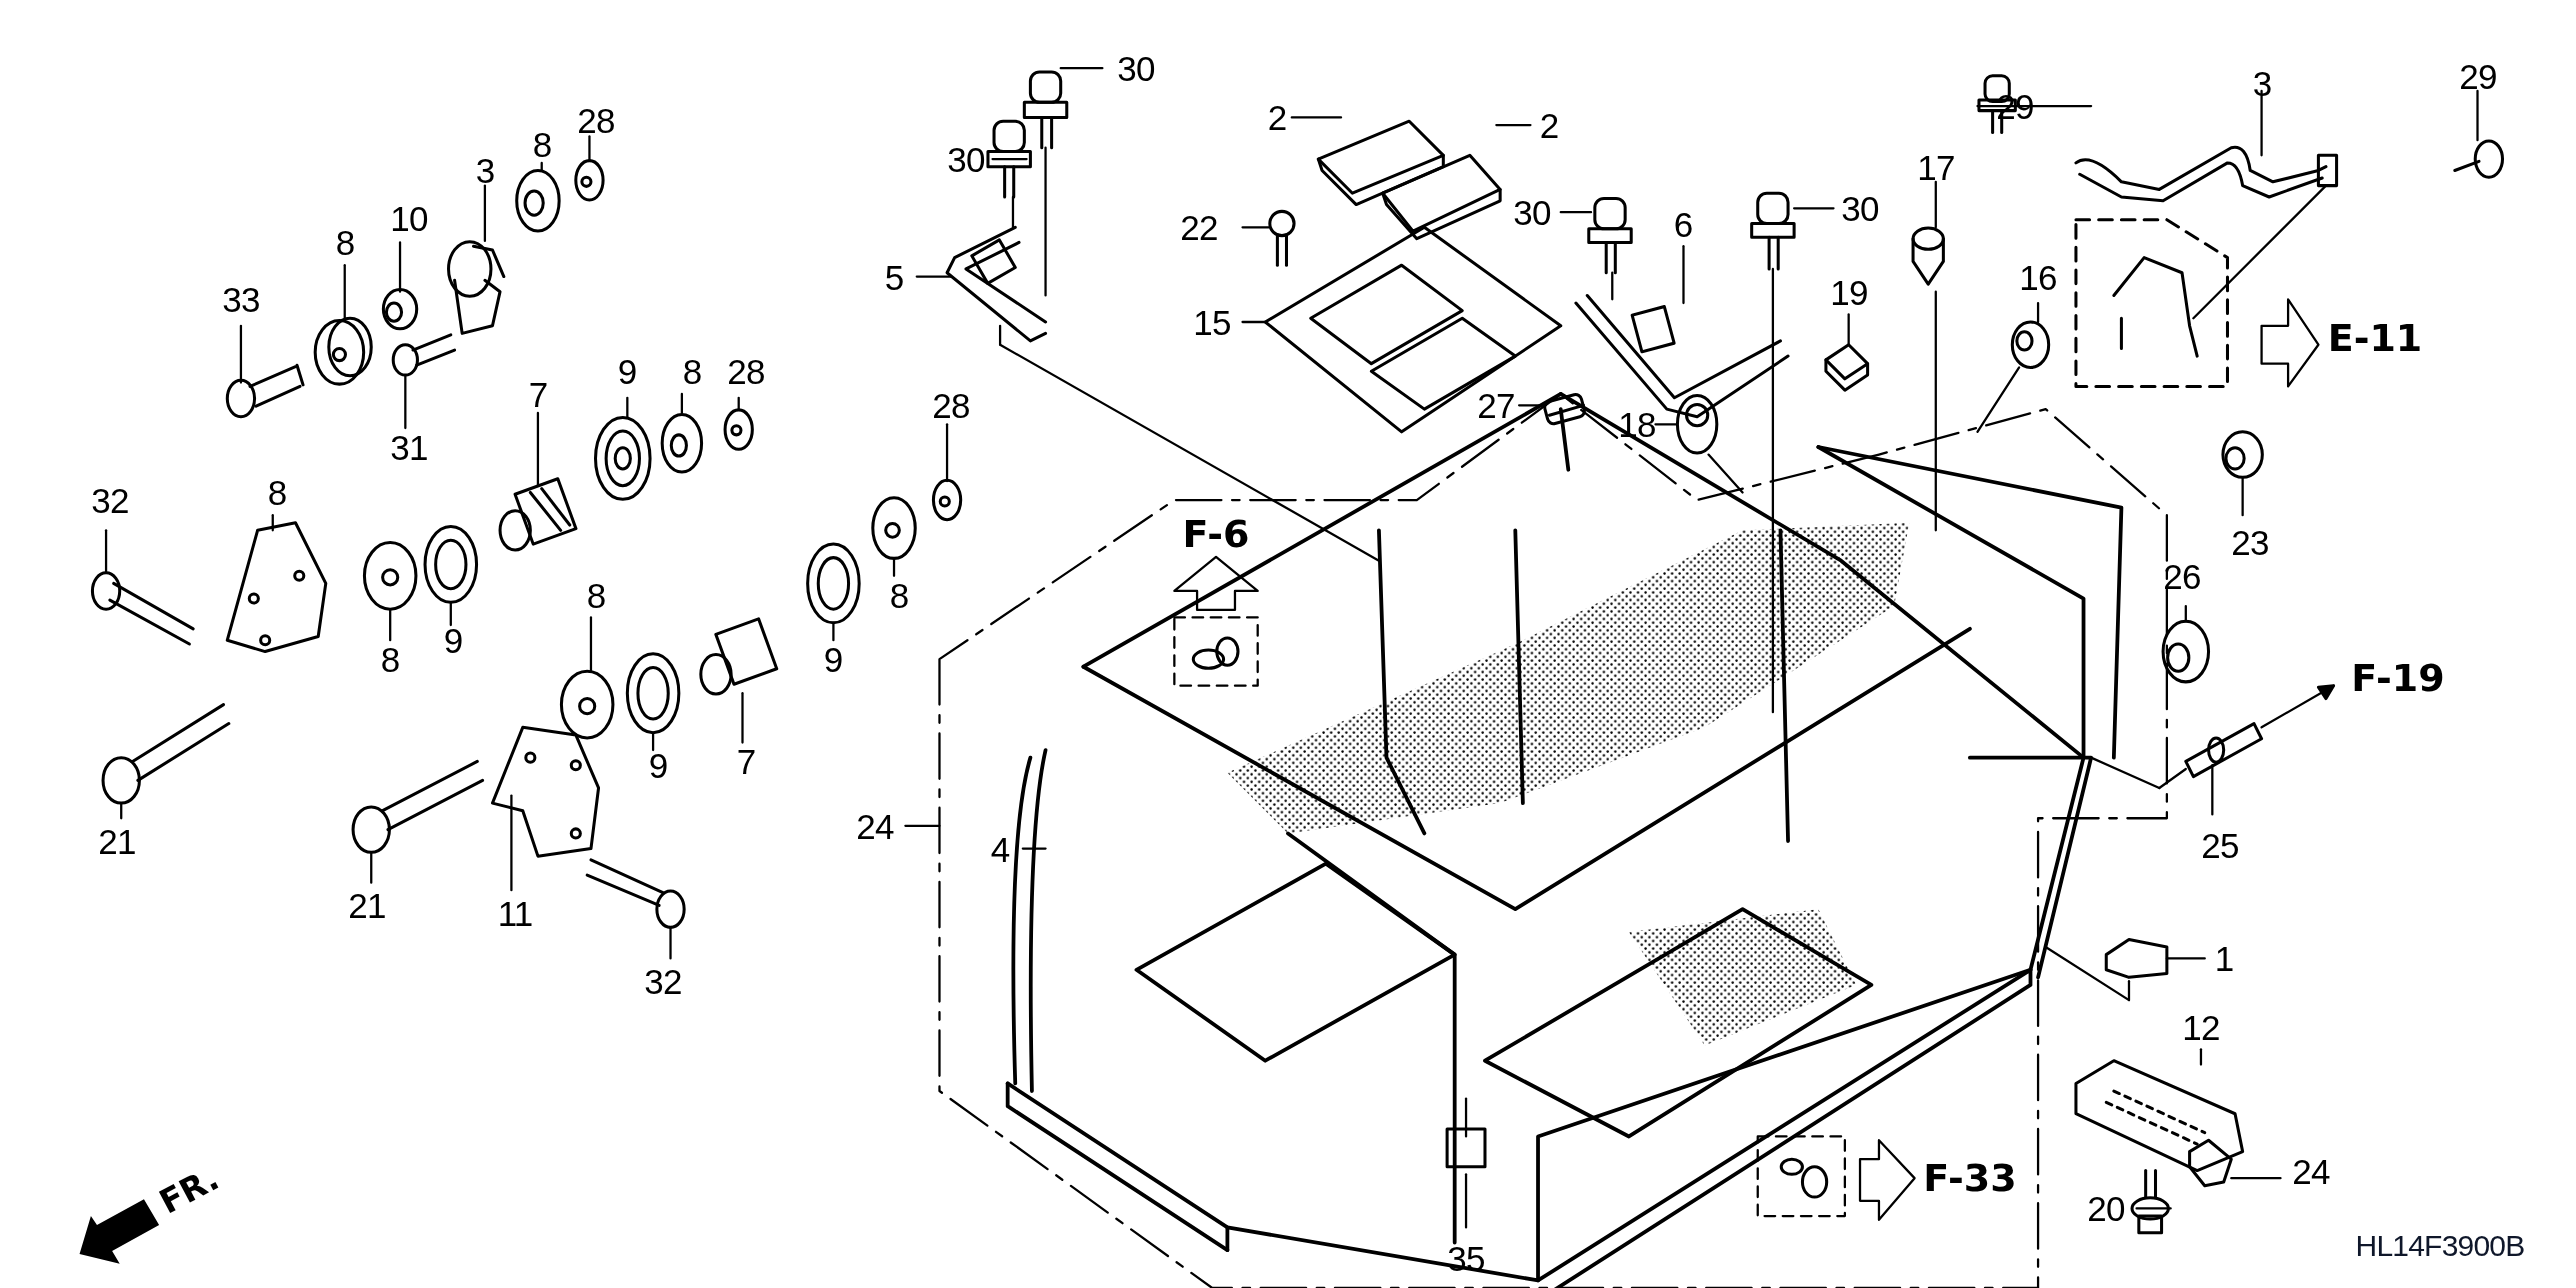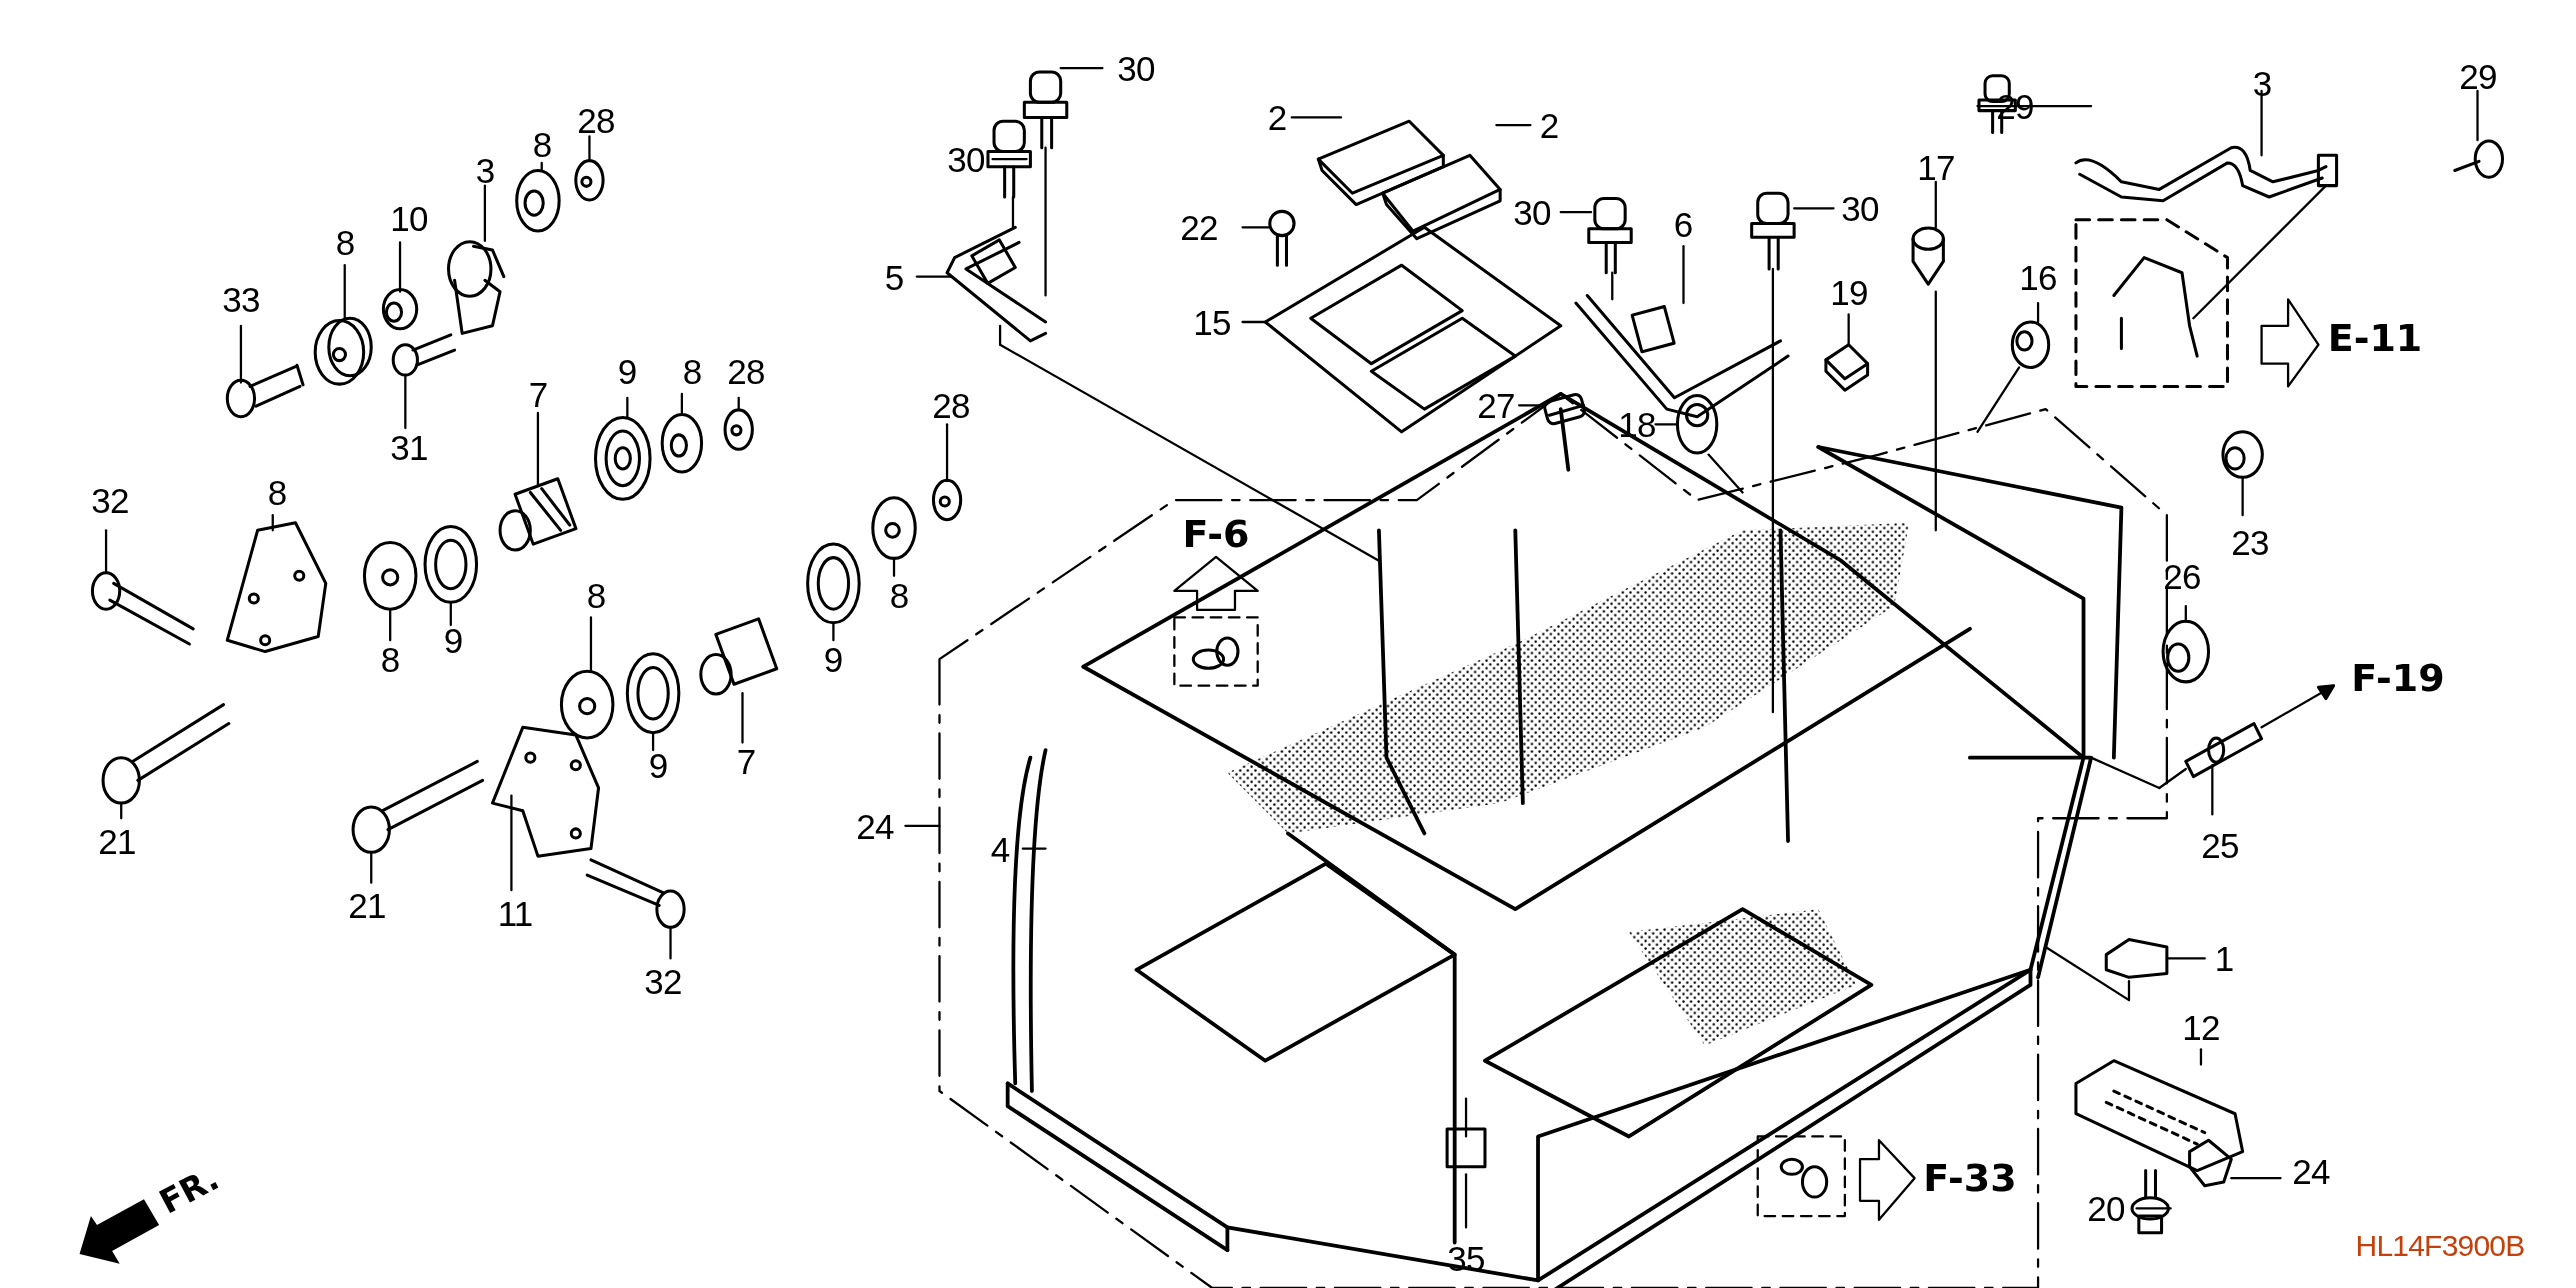--- a/index.html
+++ b/index.html
@@ -6,21 +6,21 @@
   body { width:2576px; height:1288px; position:relative; overflow:hidden;
          font-family:"Liberation Sans", sans-serif; color:#000; }
   #diagram { position:absolute; left:0; top:0; width:2576px; height:1288px; }
   .callout { position:absolute; font-family:"Liberation Sans", sans-serif;
              font-size:35px; line-height:1; color:#000; white-space:nowrap;
              transform:translate(-50%,-50%); letter-spacing:-0.8px;text-align:center; }
   .ref { position:absolute; font-family:"DejaVu Sans", sans-serif; font-weight:bold;
          font-size:38px; line-height:1; color:#000; white-space:nowrap;
          transform:translate(-50%,-50%); cursor:pointer; }
   .code { position:absolute; font-family:"Liberation Sans", sans-serif; font-size:30px;
-          color:#c2410c; transform:translate(-50%,-50%); letter-spacing:-0.8px; }
+          color:#0f172a; transform:translate(-50%,-50%); letter-spacing:-0.8px; }
 </style>
 </head>
 <body>
 
 <svg id="diagram" viewBox="0 0 3400 1700" xmlns="http://www.w3.org/2000/svg">
   <defs>
     <pattern id="dots" width="10" height="10" patternUnits="userSpaceOnUse">
       <circle cx="2" cy="2" r="1.6" fill="#000"></circle>
       <circle cx="7" cy="7" r="1.6" fill="#000"></circle>
     </pattern>

